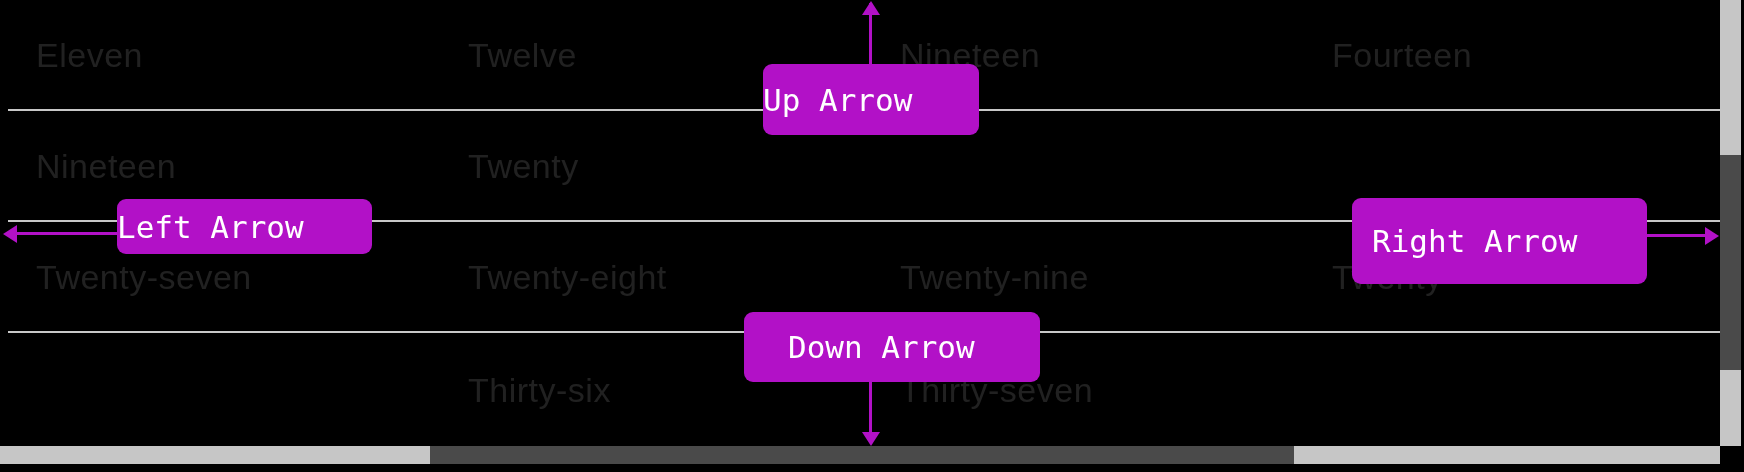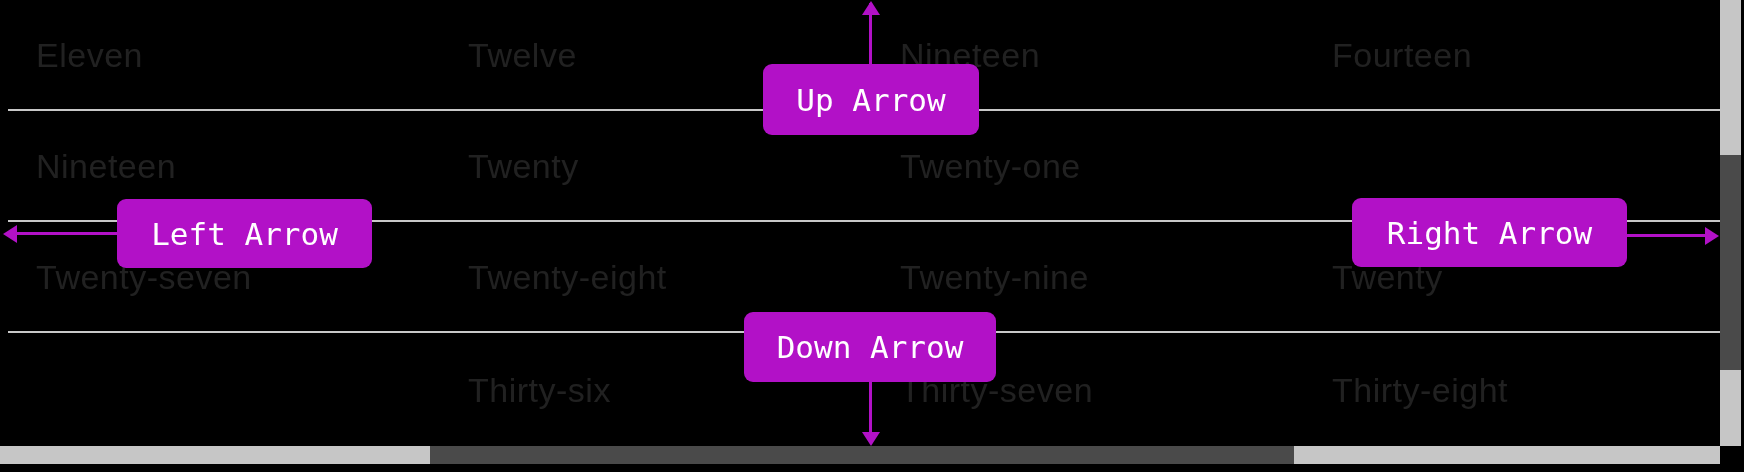--- a/index.html
+++ b/index.html
@@ -8,27 +8,27 @@
   
   .grid{position:absolute;left:8px;top:0;width:1720px;height:446px;}
   .grid-row{position:relative;width:100%;height:111px;box-sizing:border-box;
             border-bottom:2px solid var(--row_border,#c8c8c8);}
   .grid-row.last{border-bottom:none;height:113px;}
   .cell{position:absolute;top:50%;transform:translateY(-50%);
         color:var(--cell_text,#212121);font-size:34px;font-weight:400;letter-spacing:0.5px;}
   .c0{left:28px;} .c1{left:460px;} .c2{left:892px;} .c3{left:1324px;}
   
   .badge{position:absolute;background:var(--accent,#b211c7);border-radius:9px;
-         display:flex;align-items:center;justify-content:center;
+         display:flex;align-items:center;
          color:var(--label_text,#fff);font-family:"DejaVu Sans Mono",monospace;
          font-size:31px;z-index:5;}
   .badge-up{left:763px;top:64px;width:216px;height:71px;}
-  .badge-left{left:117px;top:199px;width:255px;height:69px;}
-  .badge-right{left:1352px;top:198px;width:275px;height:69px;}
-  .badge-down{left:744px;top:312px;width:252px;height:70px;}
+  .badge-left{left:117px;top:199px;width:255px;height:55px;}
+  .badge-right{left:1352px;top:198px;width:275px;height:86px;padding-left:20px;}
+  .badge-down{left:744px;top:312px;width:252px;height:70px;padding-left:44px;}
   
   .aline{position:absolute;background:var(--accent,#b211c7);z-index:4;}
   .line-up{left:869px;top:3px;width:3px;height:62px;}
   .line-down{left:869px;top:381px;width:3px;height:53px;}
   .line-left{left:15px;top:232px;width:103px;height:3px;}
   .line-right{left:1627px;top:234px;width:80px;height:3px;}
   
   .ahead{position:absolute;width:0;height:0;z-index:4;}
   .head-up{left:862px;top:1px;border-left:9px solid transparent;
            border-right:9px solid transparent;border-bottom:14px solid var(--accent,#b211c7);}
@@ -56,32 +56,30 @@
   <div class="grid">
     <div class="grid-row">
       <span class="cell c0">Eleven</span>
       <span class="cell c1">Twelve</span>
       <span class="cell c2">Nineteen</span>
       <span class="cell c3">Fourteen</span>
     </div>
     <div class="grid-row">
       <span class="cell c0">Nineteen</span>
       <span class="cell c1">Twenty</span>
-      <span class="cell c2">Twenty-one</span>
     </div>
     <div class="grid-row">
       <span class="cell c0">Twenty-seven</span>
       <span class="cell c1">Twenty-eight</span>
       <span class="cell c2">Twenty-nine</span>
       <span class="cell c3">Twenty</span>
     </div>
     <div class="grid-row last">
       <span class="cell c2">Thirty-seven</span>
       <span class="cell c1">Thirty-six</span>
-      <span class="cell c3">Thirty-eight</span>
     </div>
   </div>
 
   <div class="aline line-up"></div>
   <div class="ahead head-up"></div>
   <div class="badge badge-up">
     <span>Up Arrow</span>
   </div>
 
   <div class="aline line-left"></div>

